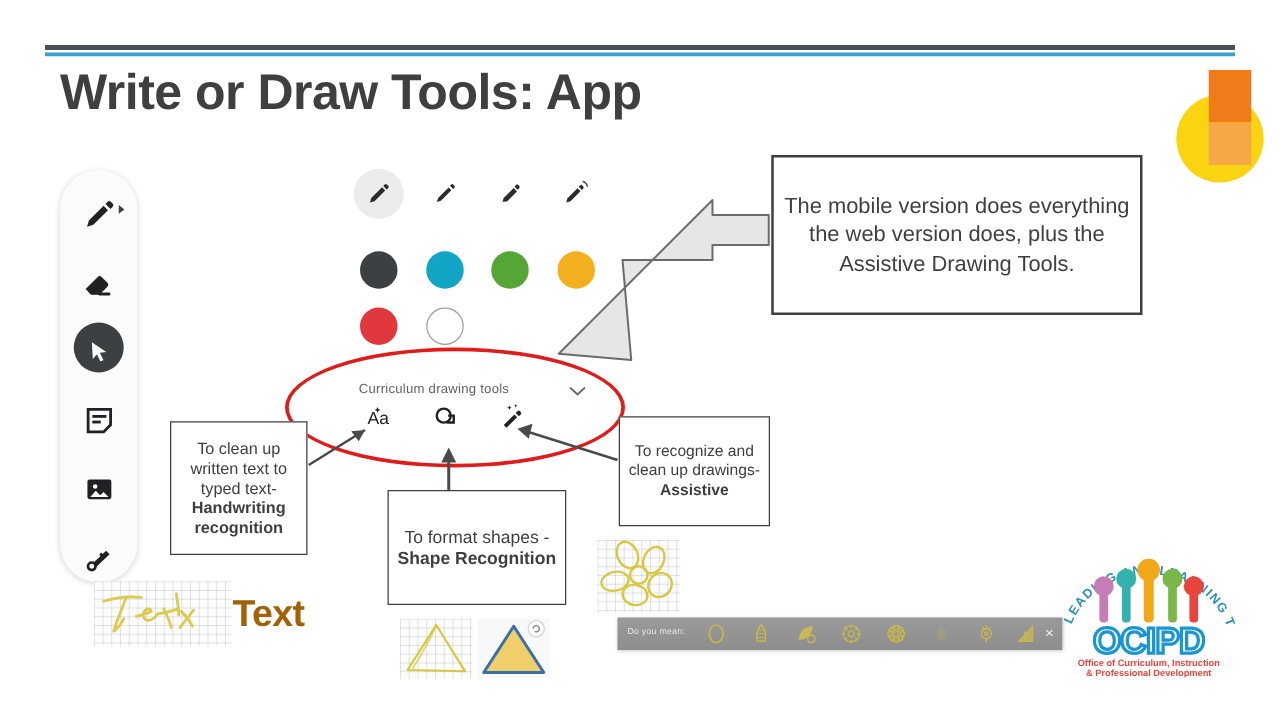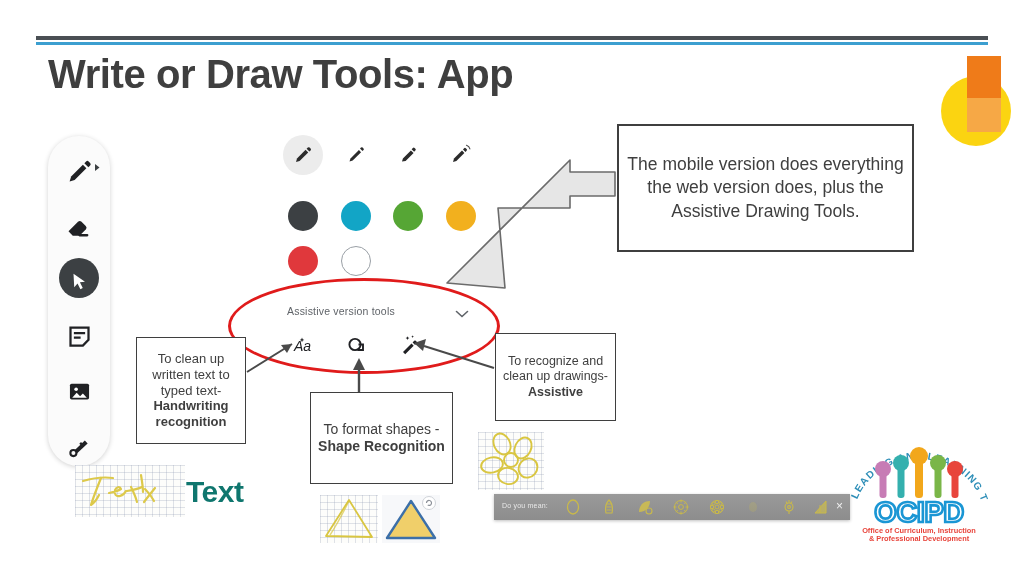--- a/index.html
+++ b/index.html
@@ -84,21 +84,21 @@
     border-radius:50%; background:#ececec; z-index:-1;
   }
   .swatch.hollow { background:#fff; border:1.5px solid #9aa0a6; box-sizing:border-box; }
 
   
   .assist-label {
     position:absolute; left:287px; top:305px;
     font-size:10.5px; color:#5f6368; letter-spacing:.2px;
   }
   .assist-chevron { position:absolute; left:455px; top:305px; }
-  .assist-icons { position:absolute; left:290px; top:332px; width:135px; height:26px;font-style:italic; }
+  .assist-icons { position:absolute; left:290px; top:320px; width:135px; height:26px; }
   .assist-icon { position:absolute; top:0; width:30px; height:26px;
                  display:flex; align-items:center; justify-content:center; }
 
   
   .red-ellipse {
     position:absolute; left:228px; top:278px; width:272px; height:96px;
     border:3.5px solid #e01b1b; border-radius:50%;
     box-sizing:border-box;
   }
 
@@ -134,21 +134,21 @@
       linear-gradient(to right, rgba(150,160,185,.30) 1px, transparent 1px),
       linear-gradient(to bottom, rgba(150,160,185,.30) 1px, transparent 1px);
     background-size: 7px 7px;
   }
   #demo-hand-text { position:absolute; left:75px; top:465px; width:110px; height:52px; }
   #demo-typed-text {
     position:absolute; left:180px; top:470px; width:110px; height:44px;
     display:flex; align-items:center; justify-content:flex-start;
   }
   #demo-typed-text span {
-    font-size:30px; font-weight:bold; color:#0f766e; letter-spacing:-.5px;
+    font-size:30px; font-weight:bold; color:#a16207; letter-spacing:-.5px;
     padding-left:6px;
   }
   #demo-flower { position:absolute; left:478px; top:432px; width:66px; height:58px; }
   #demo-tri-rough { position:absolute; left:320px; top:495px; width:58px; height:48px; }
   #demo-tri-clean { position:absolute; left:382px; top:495px; width:58px; height:48px; }
 
   
   .suggest-bar {
     position:absolute; left:494px; top:494px; width:356px; height:26px;
     background:linear-gradient(to bottom,#9a9a9a,#8d8d8d);
@@ -284,21 +284,21 @@
     <div class="swatch active" style="left:7px; top:7px; background:#3c4043;"></div>
     <div class="swatch" style="left:60px; top:7px; background:#12a5c6;"></div>
     <div class="swatch" style="left:112px; top:7px; background:#56a635;"></div>
     <div class="swatch" style="left:165px; top:7px; background:#f2b01e;"></div>
   </div>
   <div class="color-row" style="top:246px; width:215px; height:34px;">
     <div class="swatch" style="left:7px; top:0; background:#e0383c;"></div>
     <div class="swatch hollow" style="left:60px; top:0;"></div>
   </div>
 
-  <div class="assist-label">Assistive version tools</div>
+  <div class="assist-label">Curriculum drawing tools</div>
   <div class="assist-chevron">
     <svg width="14" height="10" viewBox="0 0 14 10">
         <path d="M1.5 2.5L7 7.5l5.5-5" fill="none" stroke="#5f6368" stroke-width="1.6" stroke-linecap="round"></path>
       </svg>
   </div>
 
   <div class="assist-icons">
     <div class="assist-icon" style="left:0;">
       <svg width="26" height="22" viewBox="0 0 26 22">
         <text x="2" y="17" font-family="Liberation Sans, sans-serif" font-size="14" fill="#202124">Aa</text>

